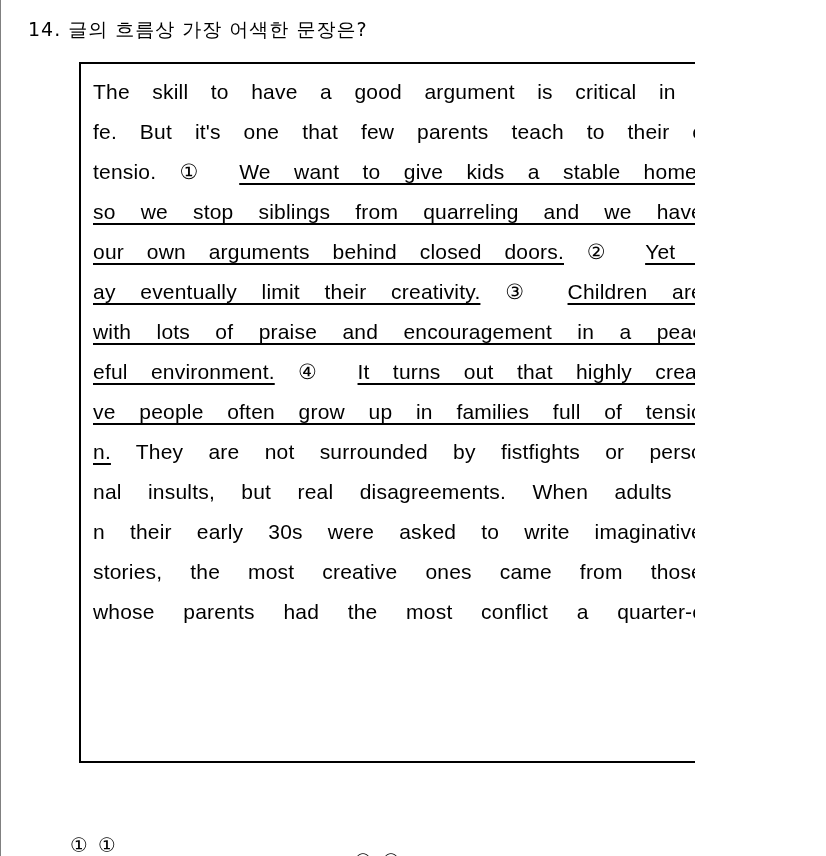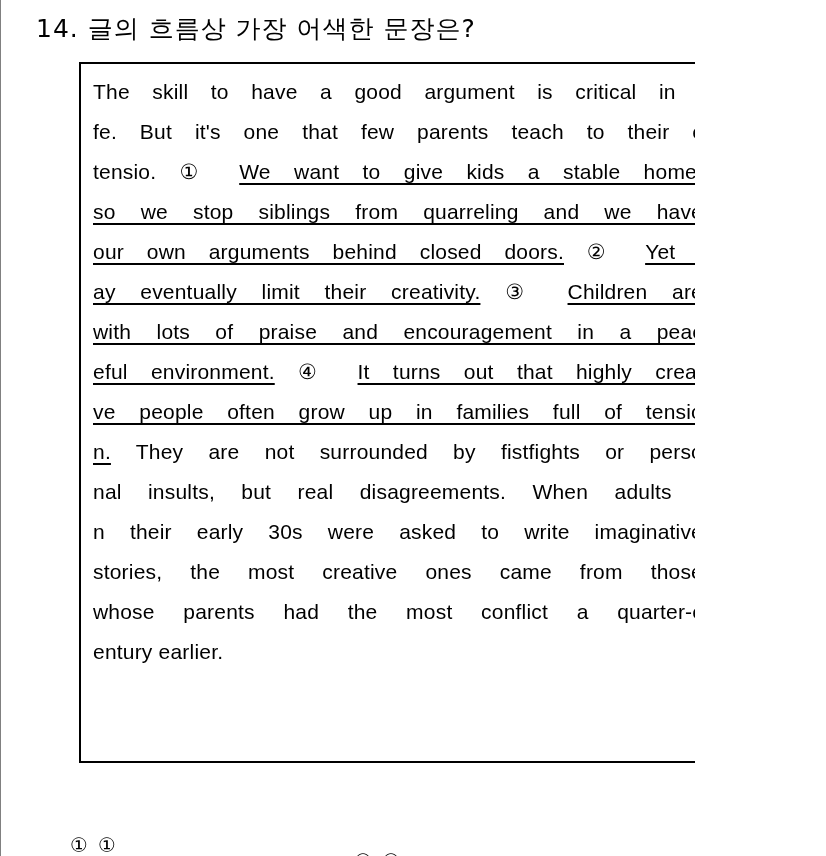--- a/index.html
+++ b/index.html
@@ -18,23 +18,23 @@
     .page-edge {
       position: absolute;
       left: 0;
       top: 0;
       width: 1px;
       height: 856px;
       background: #808080;
     }
     .question-title {
       position: absolute;
-      left: 36px;
+      left: 28px;
       top: 14px;
-      font-size: 25px;
+      font-size: 19px;
       letter-spacing: 1px;
       line-height: 30px;
       white-space: nowrap;
     }
     .passage-box {
       position: absolute;
       left: 79px;
       top: 62px;
       width: 614px;
       height: 697px;
@@ -101,21 +101,20 @@
       <div class="line"><span class="u">our own arguments behind closed doors.</span><span> ② </span><span class="u">Yet i</span></div>
       <div class="line"><span class="u">ay eventually limit their creativity.</span><span> ③ </span><span class="u">Children are</span></div>
       <div class="line"><span class="u">with lots of praise and encouragement in a peac</span></div>
       <div class="line"><span class="u">eful environment.</span><span> ④ </span><span class="u">It turns out that highly creat</span></div>
       <div class="line"><span class="u">ve people often grow up in families full of tensio</span></div>
       <div class="line"><span class="u">n.</span><span> They are not surrounded by fistfights or perso</span></div>
       <div class="line"><span>nal insults, but real disagreements. When adults i</span></div>
       <div class="line"><span>n their early 30s were asked to write imaginative</span></div>
       <div class="line"><span>stories, the most creative ones came from those</span></div>
       <div class="line"><span>whose parents had the most conflict a quarter-c</span></div>
-      <div class="line lastline"><span>entury earlier.</span></div>
     </div>
 </div>
 
 <div class="choices">
   <div class="choice" style="left:0px; top:0px;">
     <span class="num">①</span><span>①</span>
   </div>
   <div class="choice" style="left:284px; top:16px;font-family:Liberation Serif, serif;">
     <span class="num">②</span><span>②</span>
   </div>

